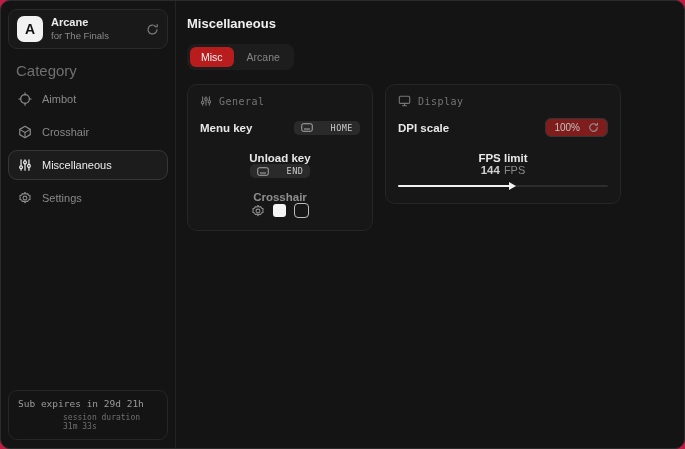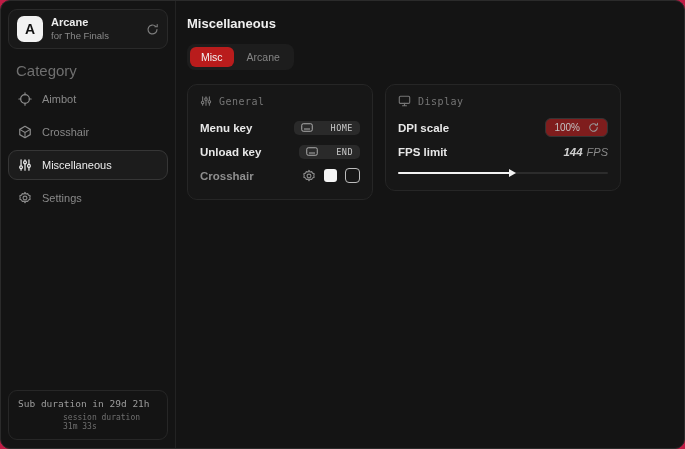--- a/index.html
+++ b/index.html
@@ -98,21 +98,21 @@
     color:#757575;
     font-family:"DejaVu Sans Mono", monospace;
     font-size:10px; letter-spacing:.5px;
     margin-bottom:9px;
   }
   .card-header .cicon { display:flex; color:#757575; }
   .row {
     display:flex; align-items:center; justify-content:space-between;
     min-height:23px;
   }
-  .row + .row { margin-top:1px; }
+  .row + .row { margin-top:13px;flex-direction:column; }
   .row-label { font-size:11.5px; font-weight:bold; color:#e8e8e8; }
   .row-label.muted { color:#8f8f8f; }
   .keybind {
     display:flex; align-items:center; gap:18px;
     background:#2a2a2a; border-radius:5px;
     padding:2px 7px;
     font-family:"DejaVu Sans Mono", monospace;
     font-size:8.5px; letter-spacing:.5px; color:#c9c9c9;
     cursor:pointer;
   }
@@ -127,21 +127,21 @@
     width:15px; height:15px; border-radius:4px;
     border:1.6px solid #bdbdbd; background:transparent; cursor:pointer;
   }
   .dpi-control {
     display:flex; align-items:center; gap:8px;
     background:#7f1d1d; border:1px solid #343434; border-radius:6px;
     padding:3px 8px; cursor:pointer;
   }
   .dpi-value { font-size:10px; color:#c2c2c2; }
   .dpi-refresh { display:flex; color:#9a9a9a; }
-  .fps-value { display:flex; gap:4px; align-items:flex-end;font-style:italic; }
+  .fps-value { display:flex; gap:4px; align-items:flex-end; }
   .fps-num { font-size:11.5px; font-weight:bold; color:#cfcfcf; }
   .fps-unit { font-size:11px; color:#8a8a8a; }
   .slider { position:relative; height:10px; margin-top:5px; cursor:pointer; }
   .slider-track {
     position:absolute; left:0; right:0; top:4px; height:2px;
     background:#2c2c2c; border-radius:2px;
   }
   .slider-fill {
     position:absolute; left:0; top:4px; height:2px;
     background:#f2f2f2; border-radius:2px;
@@ -211,21 +211,21 @@
           <svg width="14" height="14" viewBox="0 0 16 16" fill="none" stroke="currentColor" stroke-width="1.3" stroke-linejoin="round">
             <circle cx="8" cy="8" r="2.2"></circle>
             <path d="M8 1.6l1 1.8 2-.4 1 1.7 1.9.8-.4 2 .4 2-1.9.8-1 1.7-2-.4-1 1.8-1-1.8-2 .4-1-1.7-1.9-.8.4-2-.4-2 1.9-.8 1-1.7 2 .4z"></path>
           </svg>
         </span>
         <span>Settings</span>
       </div>
     </div>
 
     <div class="sidebar-footer">
-      <div class="footer-line1">Sub duration in 29d 21h</div>
+      <div class="footer-line1">Sub expires in 29d 21h</div>
       <div class="footer-line2">session duration 31m 33s</div>
     </div>
   </div>
 
   <div class="main">
 
     <div class="page-title">Miscellaneous</div>
 
     <div class="tabs">
       <div class="tab active">Misc</div>

